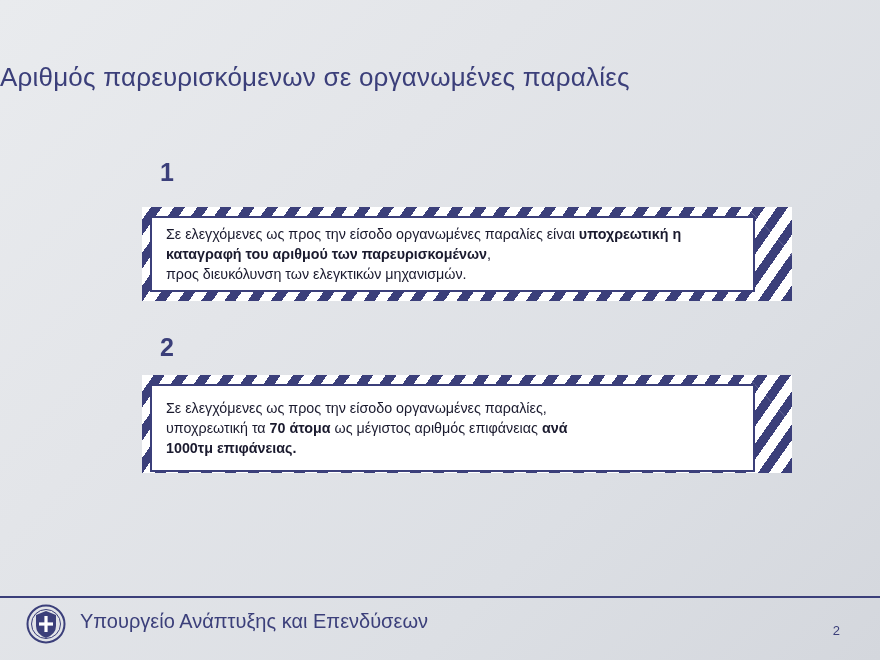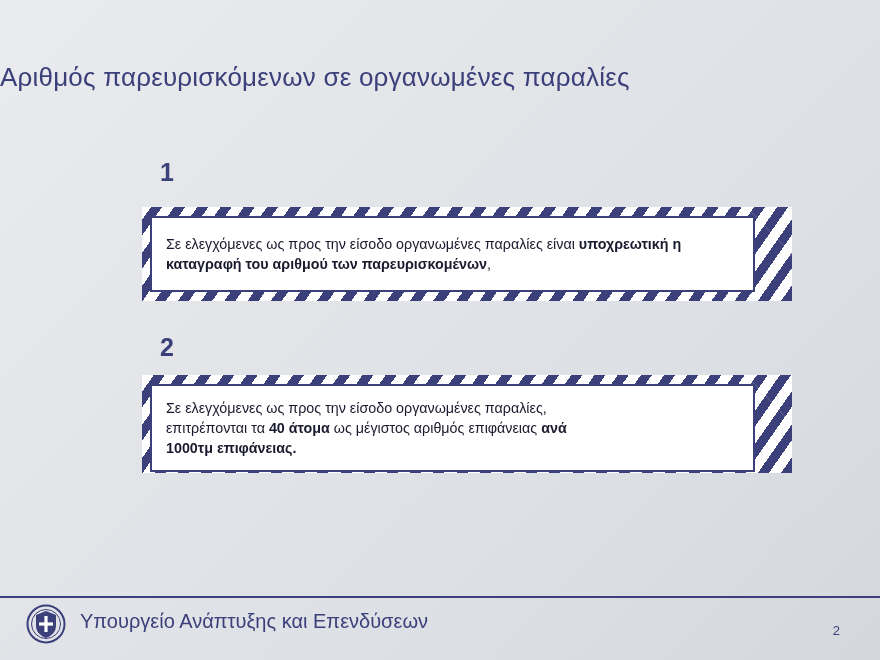--- a/index.html
+++ b/index.html
@@ -139,35 +139,36 @@
 
   <div class="step-number" style="left:160px; top:158px;">1</div>
 
   <div class="arrow-block" style="left:142px; top:207px; width:650px; height:94px;">
     <div class="arrow-wrap">
       <div class="stripes"></div>
       <div class="arrow-head"></div>
       <div class="text-card" style="left:8px; top:9px; width:605px; height:76px;">
         <div class="card-text">
           <span>Σε ελεγχόμενες ως προς την είσοδο οργανωμένες παραλίες είναι </span><b>υποχρεωτική η καταγραφή του αριθμού των παρευρισκομένων</b><span>,</span><br>
+          <span>προς διευκόλυνση των ελεγκτικών μηχανισμών.</span>
         </div>
       </div>
     </div>
   </div>
 
   <div class="step-number" style="left:160px; top:333px;">2</div>
 
   <div class="arrow-block" style="left:142px; top:375px; width:650px; height:98px;">
     <div class="arrow-wrap">
       <div class="stripes"></div>
       <div class="arrow-head"></div>
       <div class="text-card" style="left:8px; top:9px; width:605px; height:88px;">
         <div class="card-text">
           <span>Σε ελεγχόμενες ως προς την είσοδο οργανωμένες παραλίες,</span><br>
-          <span>επιτρέπονται τα </span><b>40 άτομα</b><span> ως μέγιστος αριθμός επιφάνειας </span><b>ανά</b><br>
+          <span>υποχρεωτική τα </span><b>70 άτομα</b><span> ως μέγιστος αριθμός επιφάνειας </span><b>ανά</b><br>
           <b>1000τμ επιφάνειας.</b>
         </div>
       </div>
     </div>
   </div>
 
   <div class="footer-line"></div>
 
   <div class="footer-logo">
     <svg width="40" height="40" viewBox="0 0 40 40" aria-hidden="true">

